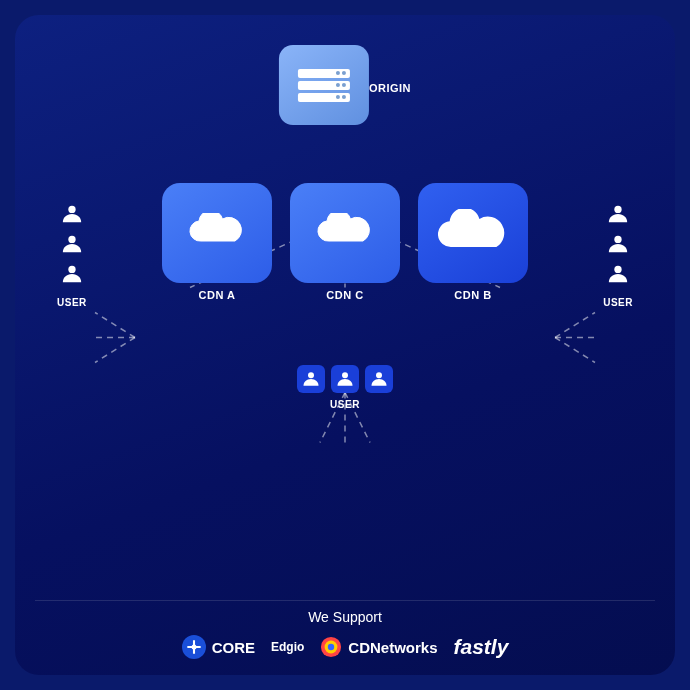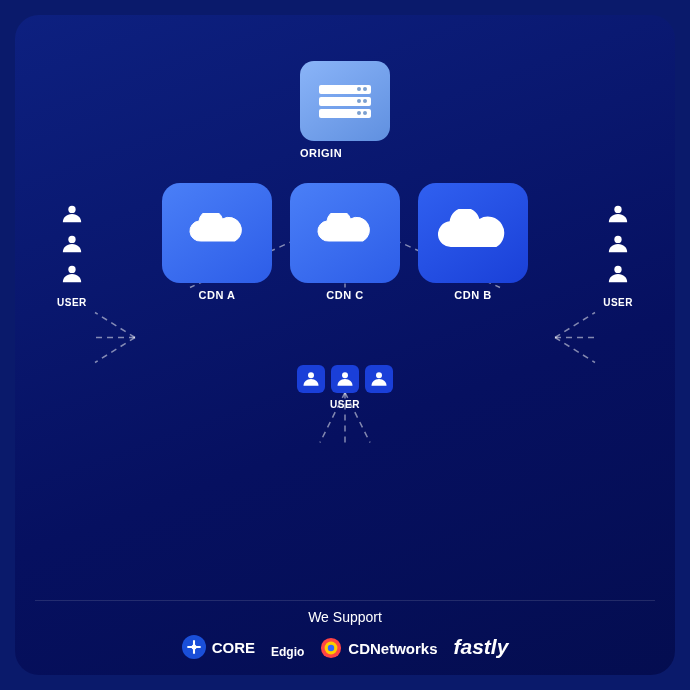--- a/index.html
+++ b/index.html
@@ -34,22 +34,22 @@
       position: relative;
     }
 
     
     .origin-node {
       position: absolute;
       top: 10px;
       left: 50%;
       transform: translateX(-50%);
       display: flex;
-      flex-direction: column;
-      margin-top: 16px;
+      flex-direction: row;
+      align-items: center;
     }
 
     .origin-box {
       width: 90px;
       height: 80px;
       background: linear-gradient(145deg, #8ab4f8 0%, #6090e0 100%);
       border-radius: 14px;
       display: flex;
       flex-direction: column;
       align-items: center;
@@ -221,21 +221,21 @@
     }
 
     .supports-title {
       color: white;
       font-size: 14px;
       font-weight: 500;
     }
 
     .supports-logos {
       display: flex;
-      align-items: flex-end;
+      align-items: center;
       gap: 16px;
       justify-content: center;
     }
 
     .logo-item {
       display: flex;
       align-items: center;
       gap: 6px;
       color: white;
       font-size: 15px;

